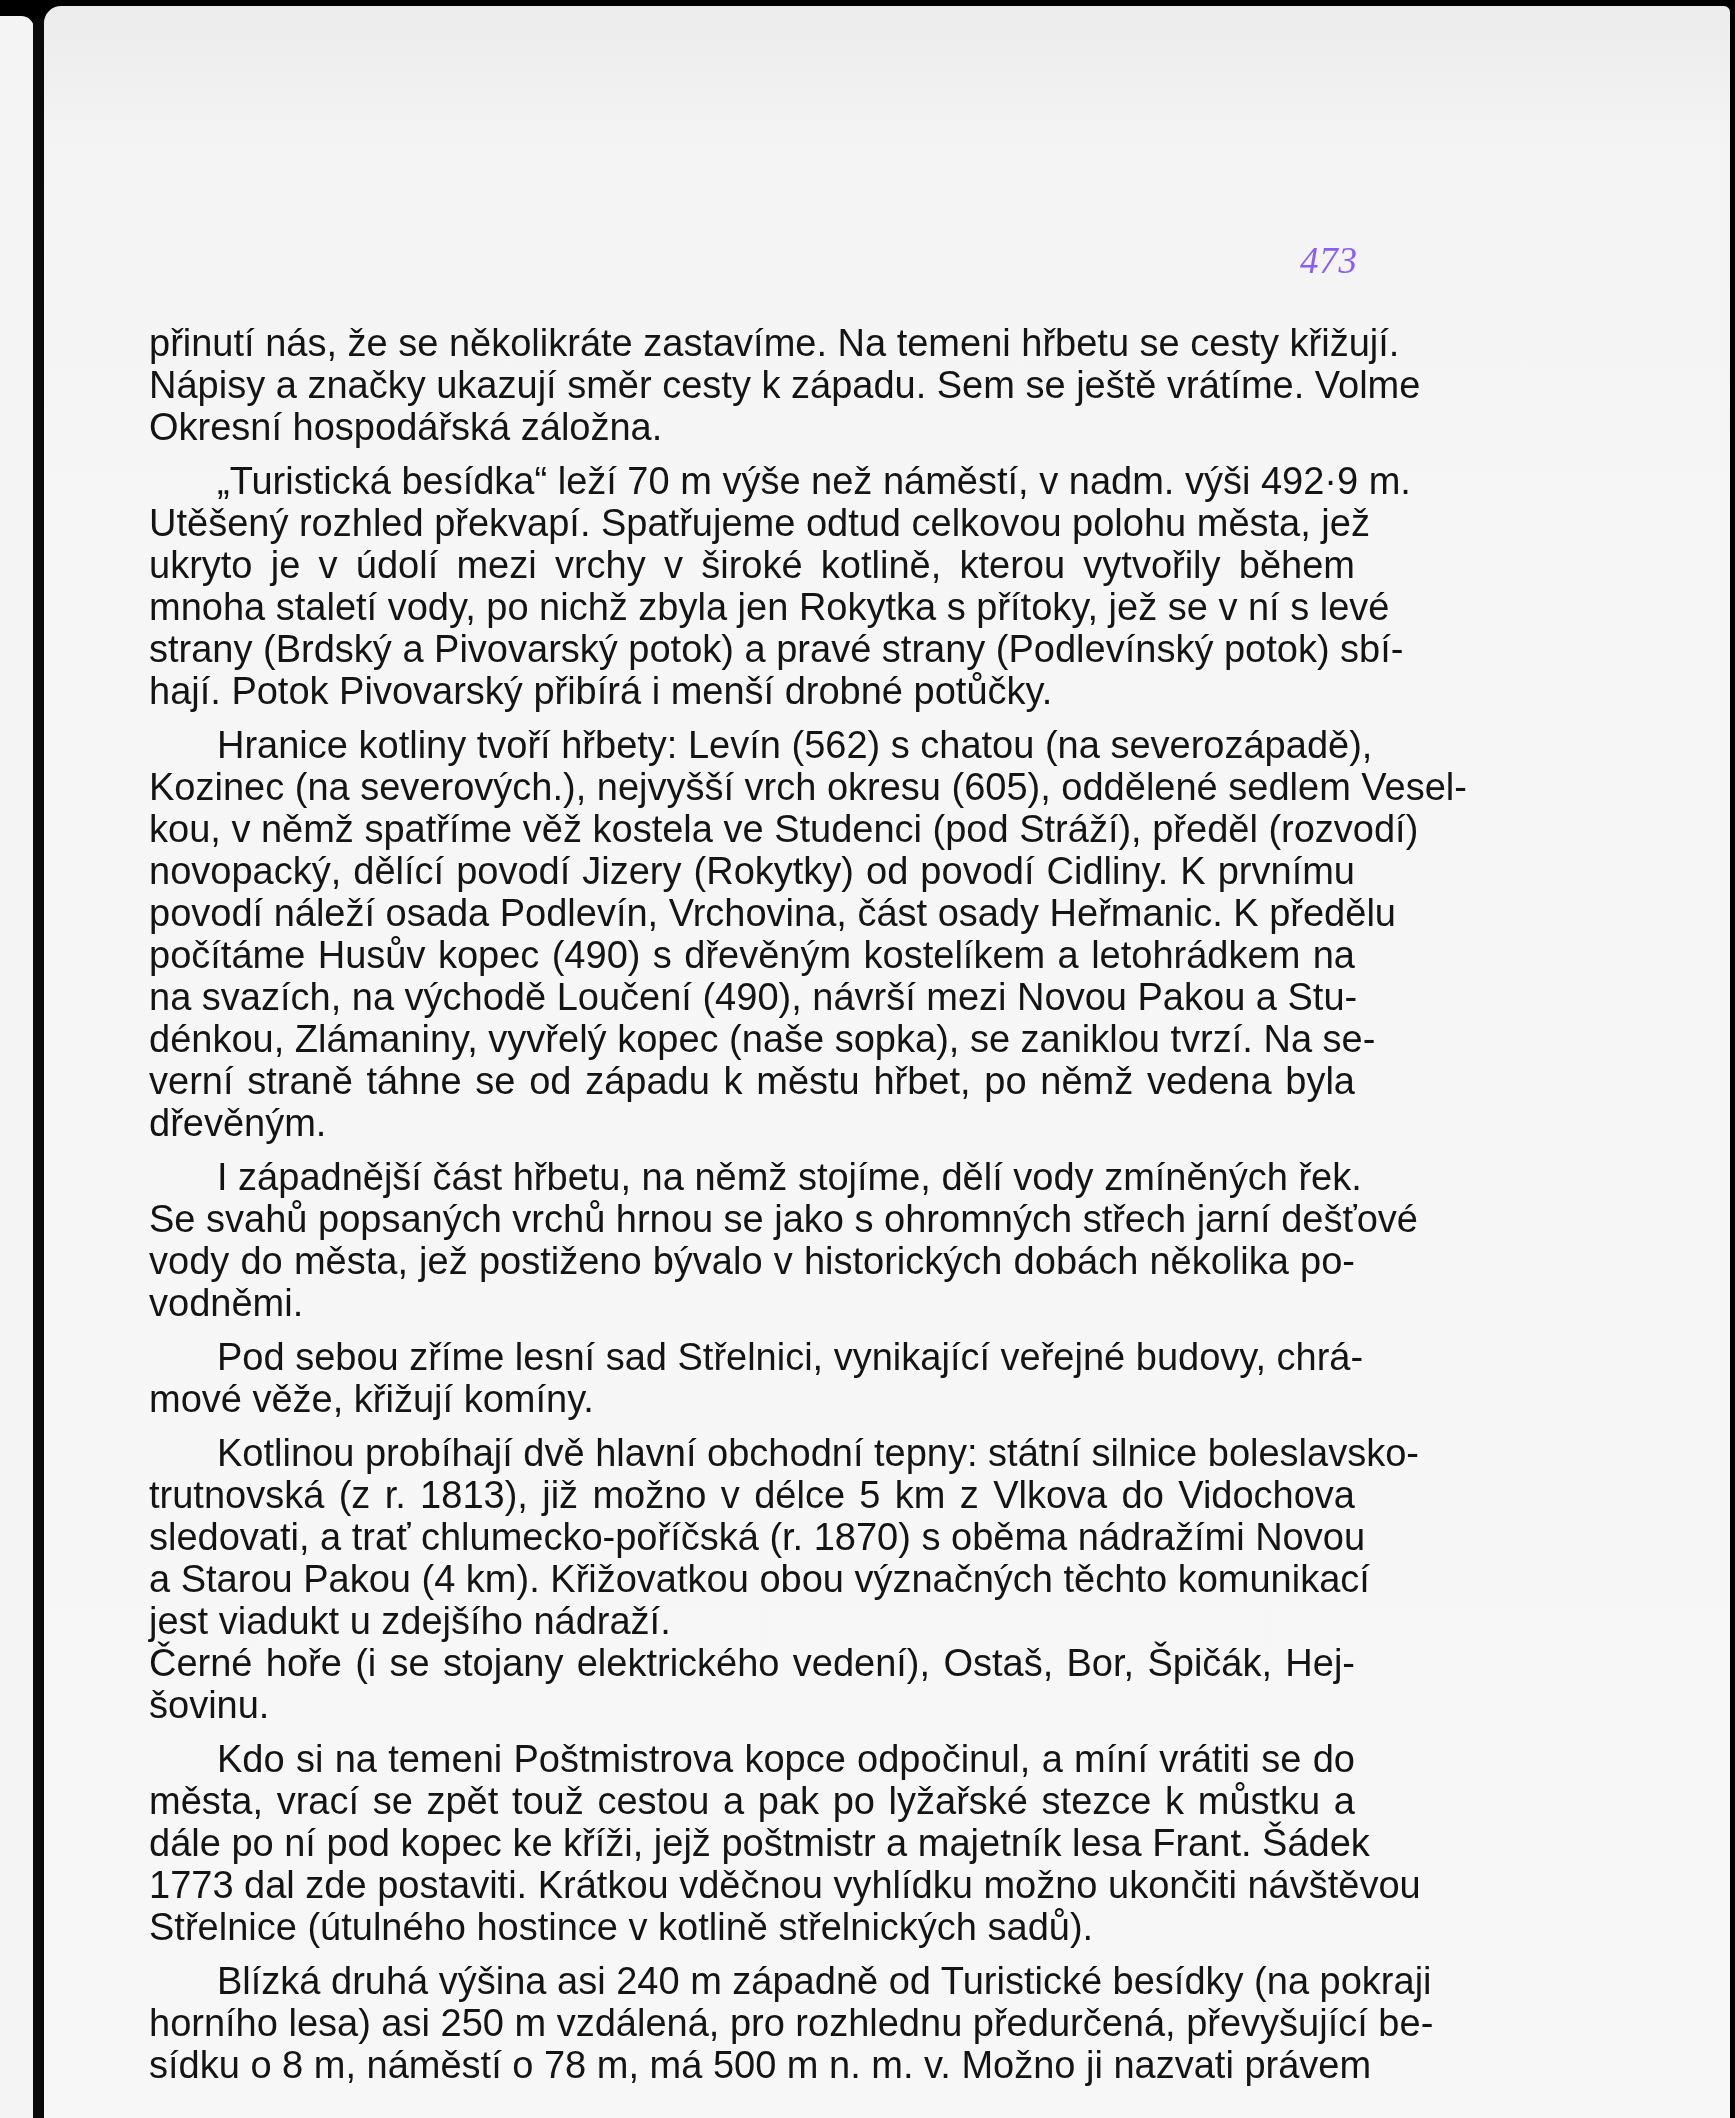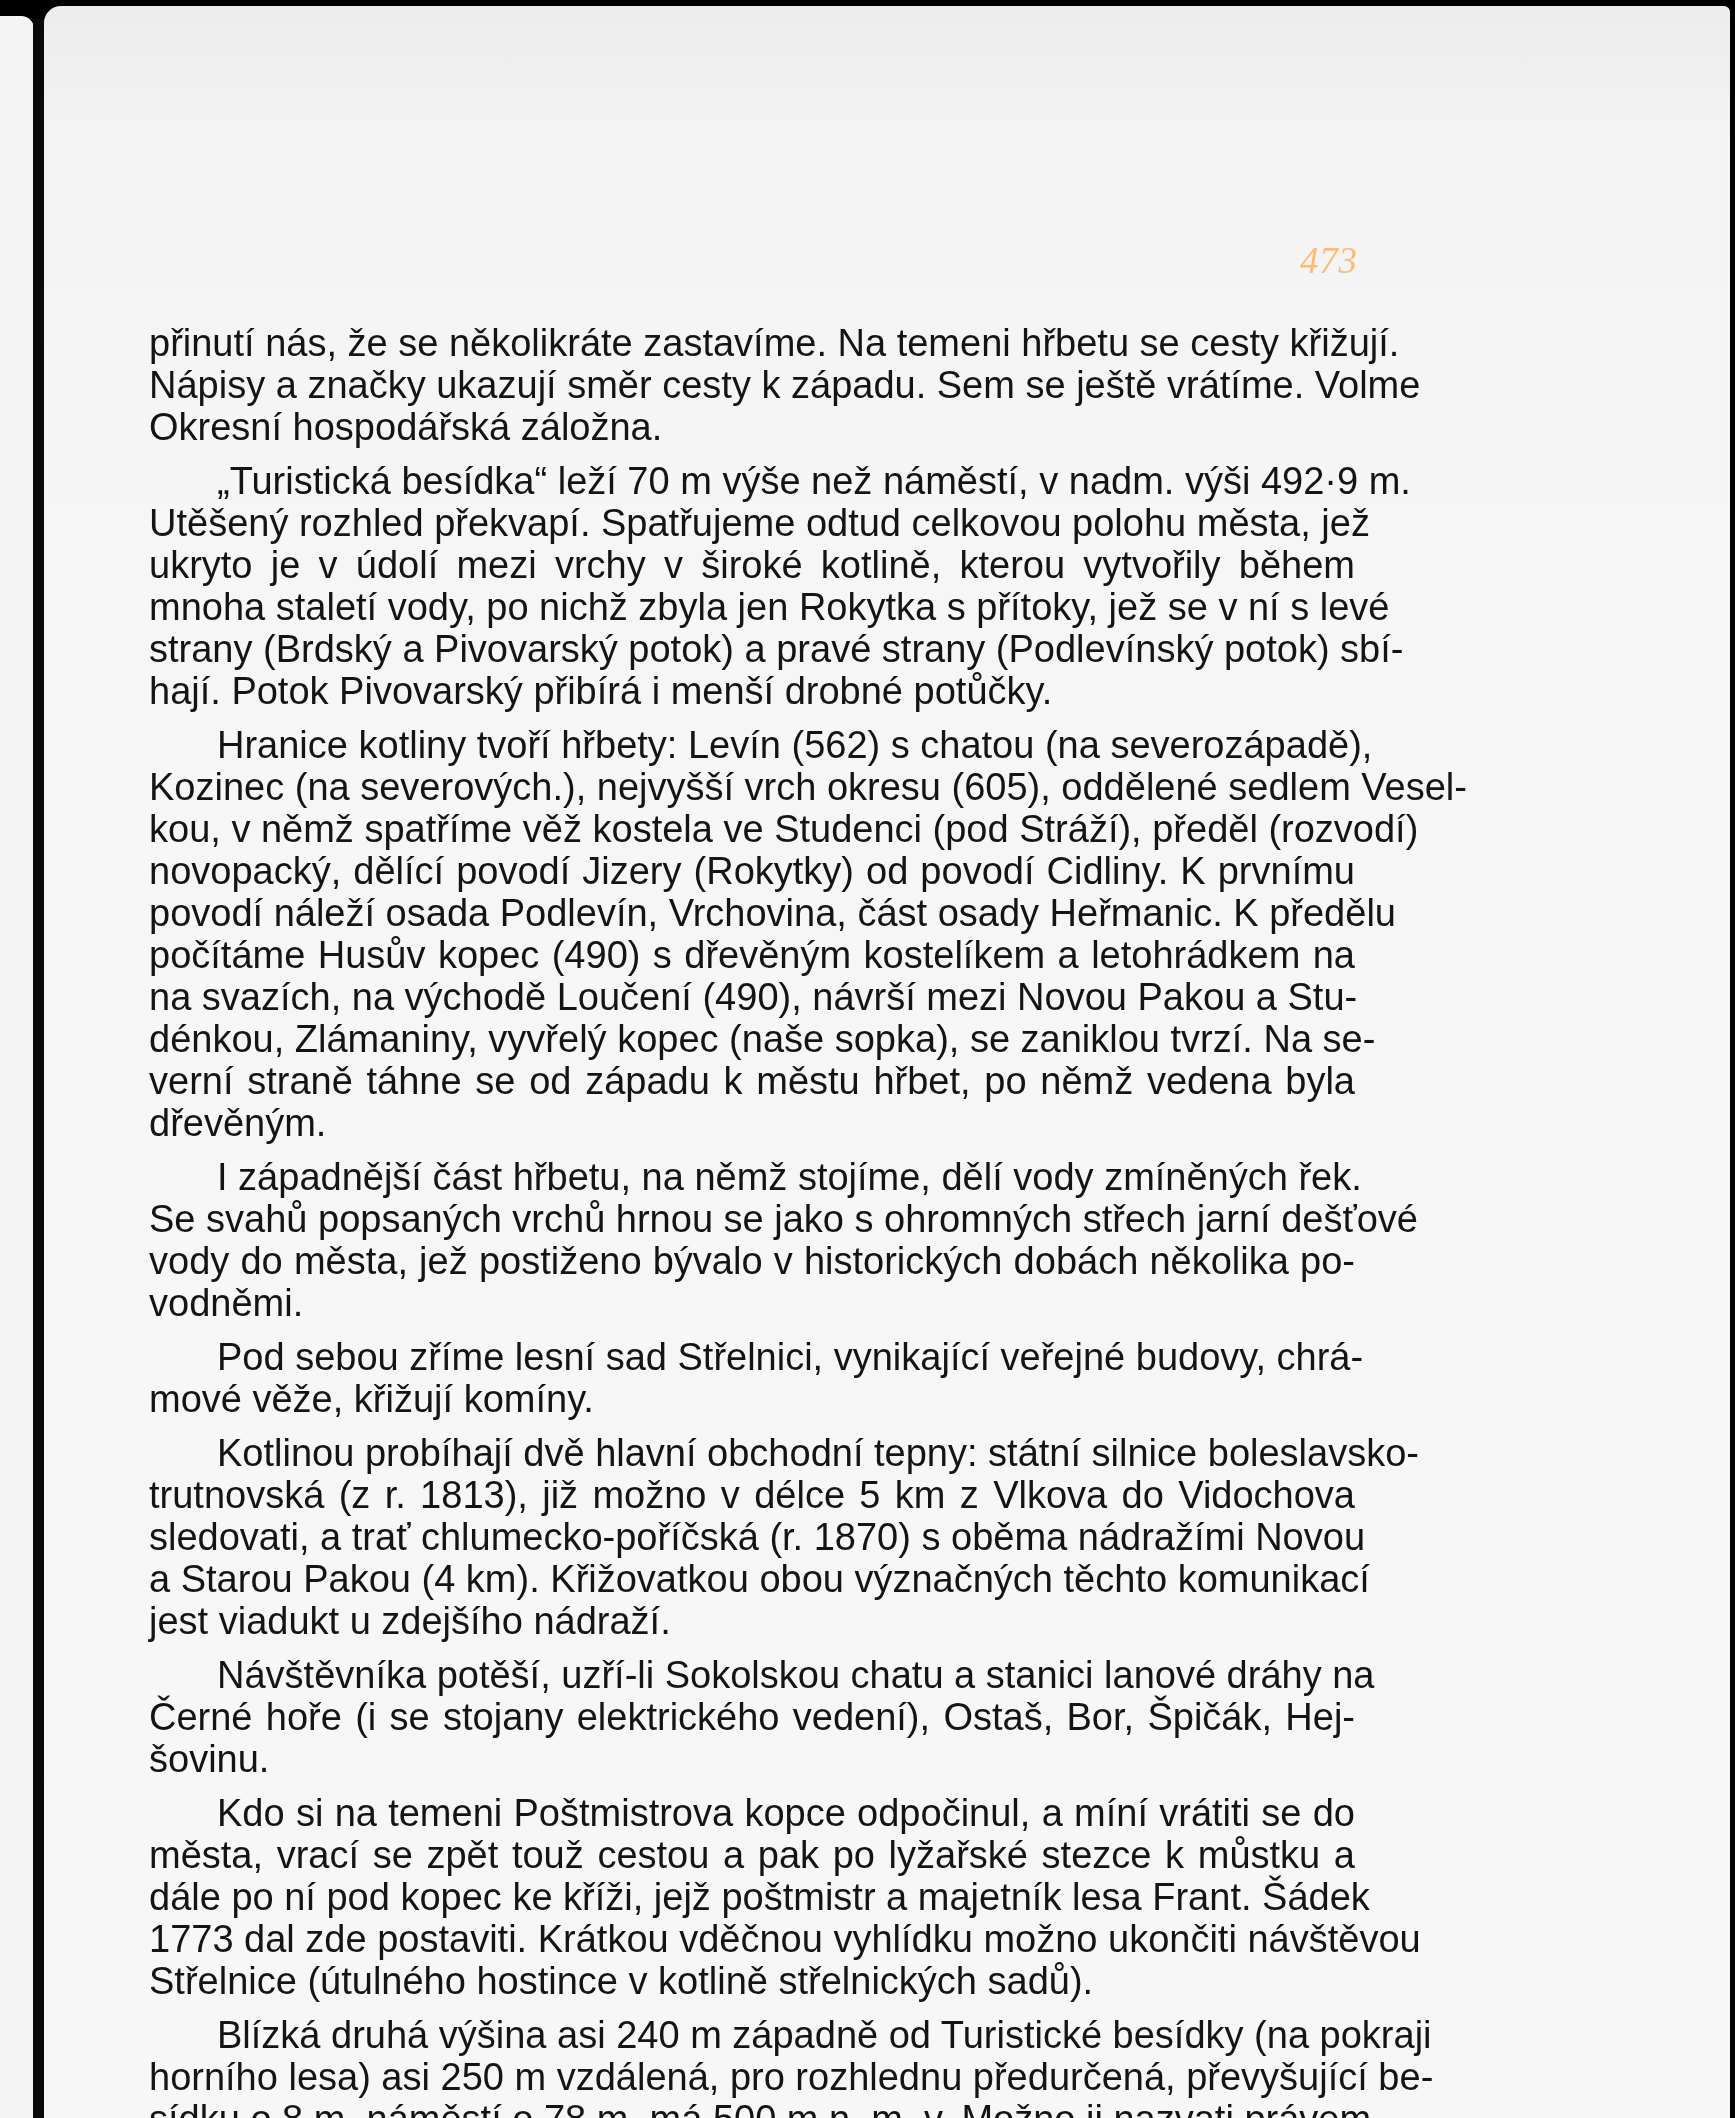--- a/index.html
+++ b/index.html
@@ -19,21 +19,21 @@
   }
   .page {
     position: absolute; left: 44px; top: 6px; width: 1686px; height: 2439px;
     background: linear-gradient(180deg, #ececec 0px, #f3f3f3 127px, #f6f6f6 508px, #f7f7f7 100%);
     border-top-left-radius: 17px; border-top-right-radius: 6px;
     border-bottom-left-radius: 25.4px;
   }
   .page-number {
     position: absolute; left: 1300px; top: 239px;
     font-family: "Liberation Serif", "DejaVu Serif", serif;
-    font-style: italic; font-size: 37px; color: #fdba74; letter-spacing: 0.8px; text-align: center;
+    font-style: italic; font-size: 37px; color: #8b5cf6; letter-spacing: 0.8px; text-align: center;
   }
   .body-text {
     position: absolute; left: 149px; top: 322px; width: 1206px;
     font-family: "Liberation Sans", "DejaVu Sans", sans-serif;
     font-size: 38px; line-height: 42px; color: #141414;
     text-align: justify; hyphens: manual;
   }
   .line {
     display: block; white-space: nowrap; text-align: justify;
     text-align-last: justify; height: 42px; overflow: visible;
@@ -76,21 +76,20 @@
     <span class="line">Se svahů popsaných vrchů hrnou se jako s ohromných střech jarní dešťové</span>
     <span class="line">vody do města, jež postiženo bývalo v historických dobách několika po-</span>
     <span class="line last">vodněmi.</span>
     <span class="line indent">Pod sebou zříme lesní sad Střelnici, vynikající veřejné budovy, chrá-</span>
     <span class="line last">mové věže, křižují komíny.</span>
     <span class="line indent">Kotlinou probíhají dvě hlavní obchodní tepny: státní silnice boleslavsko-</span>
     <span class="line">trutnovská (z r. 1813), již možno v délce 5 km z Vlkova do Vidochova</span>
     <span class="line">sledovati, a trať chlumecko-poříčská (r. 1870) s oběma nádražími Novou</span>
     <span class="line">a Starou Pakou (4 km). Křižovatkou obou význačných těchto komunikací</span>
     <span class="line last">jest viadukt u zdejšího nádraží.</span>
-    <span class="line indent">Návštěvníka potěší, uzří-li Sokolskou chatu a stanici lanové dráhy na</span>
     <span class="line">Černé hoře (i se stojany elektrického vedení), Ostaš, Bor, Špičák, Hej-</span>
     <span class="line last">šovinu.</span>
     <span class="line indent">Kdo si na temeni Poštmistrova kopce odpočinul, a míní vrátiti se do</span>
     <span class="line">města, vrací se zpět touž cestou a pak po lyžařské stezce k můstku a</span>
     <span class="line">dále po ní pod kopec ke kříži, jejž poštmistr a majetník lesa Frant. Šádek</span>
     <span class="line">1773 dal zde postaviti. Krátkou vděčnou vyhlídku možno ukončiti návštěvou</span>
     <span class="line last">Střelnice (útulného hostince v kotlině střelnických sadů).</span>
     <span class="line indent">Blízká druhá výšina asi 240 m západně od Turistické besídky (na pokraji</span>
     <span class="line">horního lesa) asi 250 m vzdálená, pro rozhlednu předurčená, převyšující be-</span>
     <span class="line">sídku o 8 m, náměstí o 78 m, má 500 m n. m. v. Možno ji nazvati právem</span>

